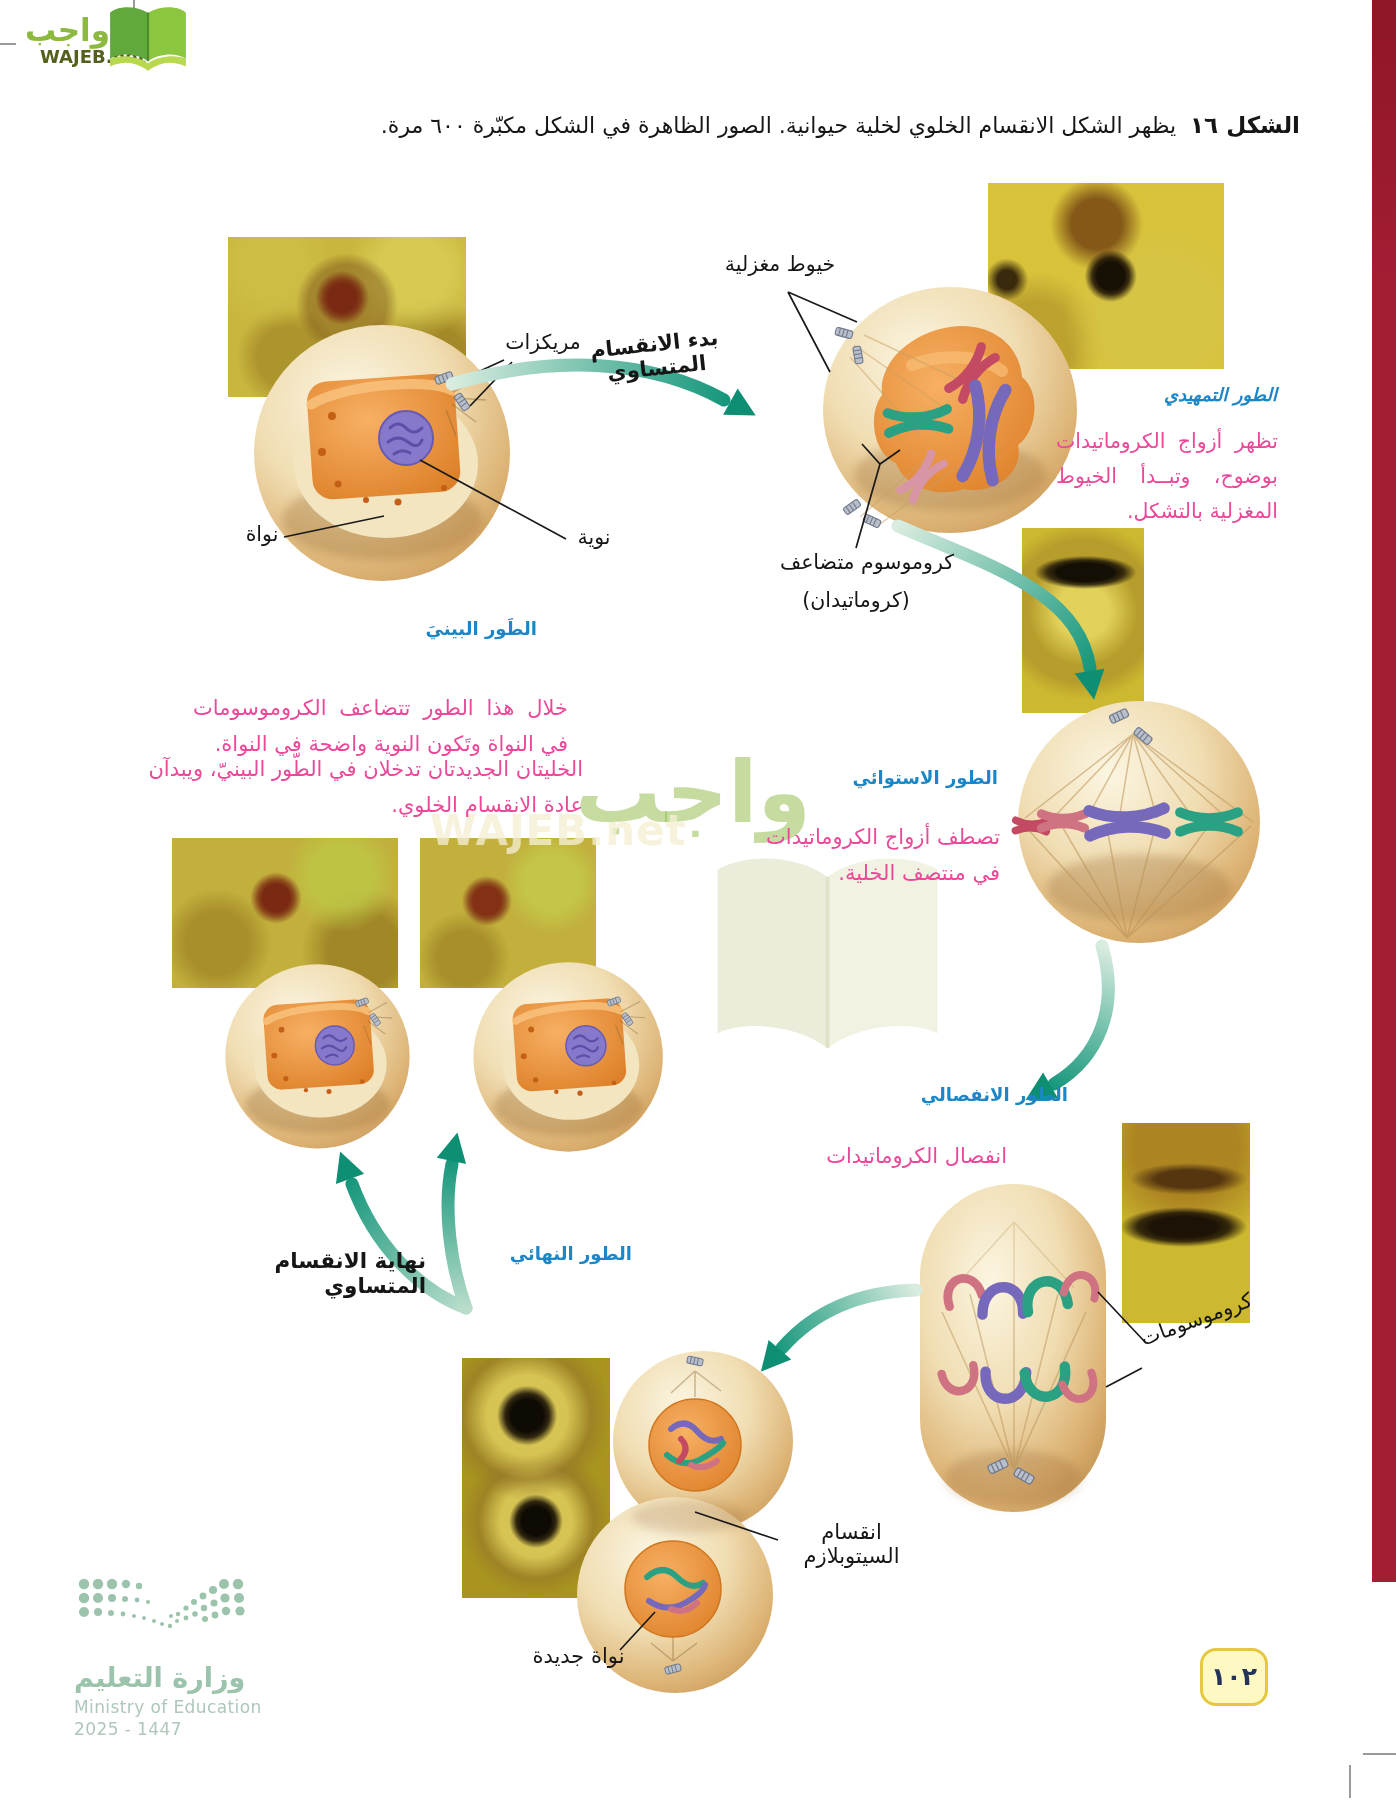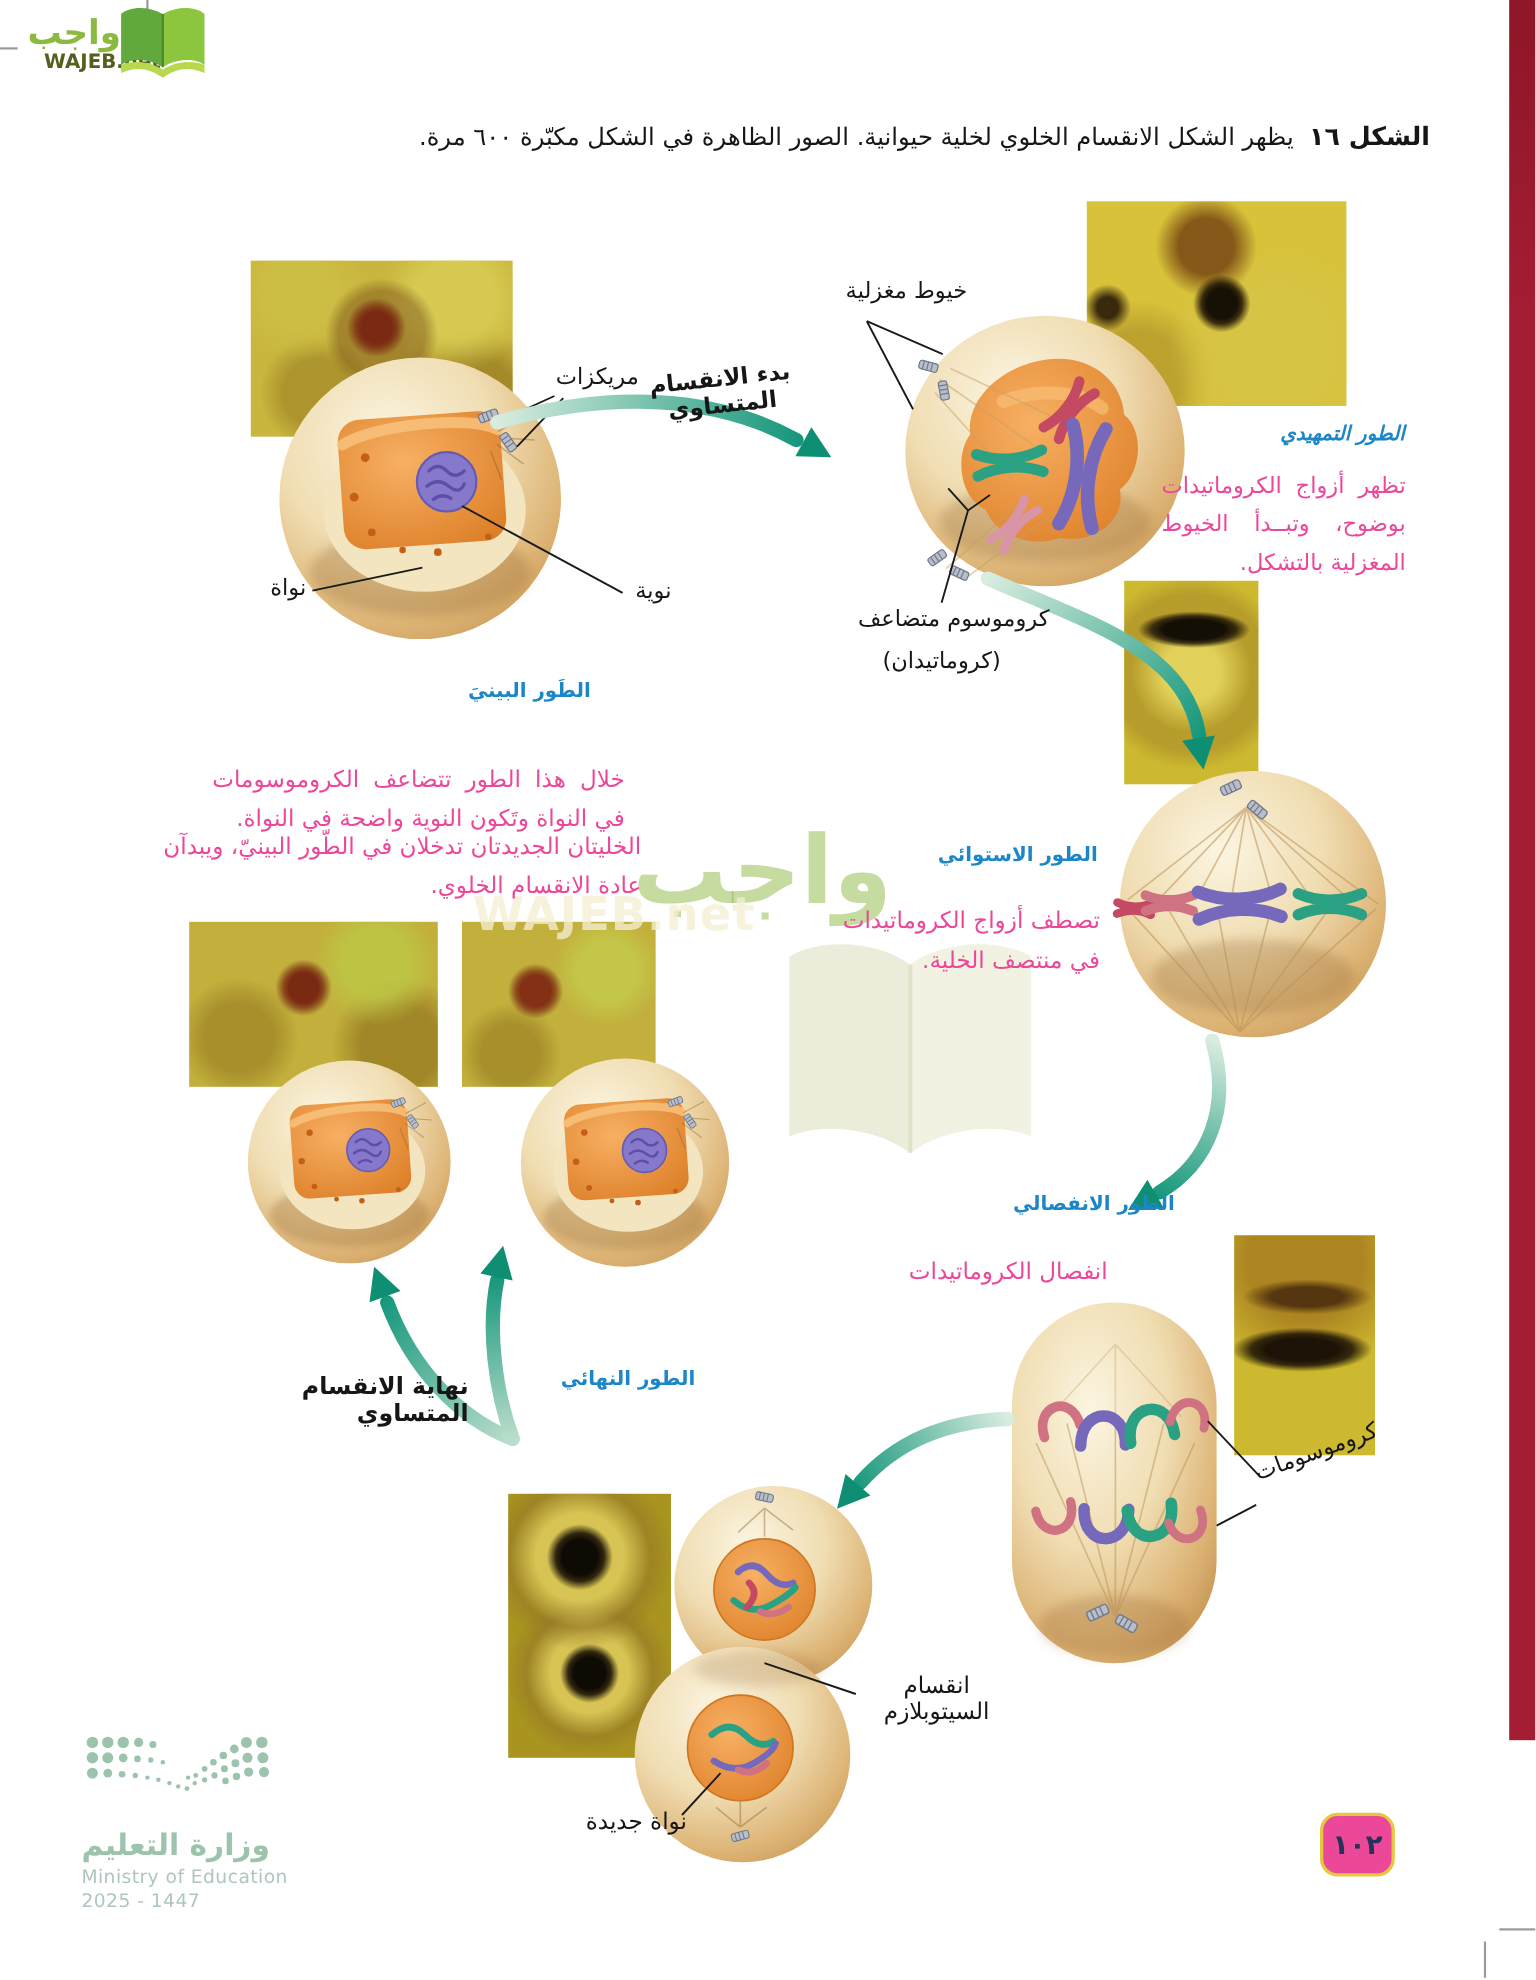--- a/index.html
+++ b/index.html
@@ -12,21 +12,21 @@
   .flowlbl{font-size:21px;font-weight:bold;direction:rtl;color:#161616;}
   .micro{position:absolute;}
   .caption{direction:rtl;text-align:right;font-size:22px;color:#161616;}
   .caption b{font-size:23px;font-weight:bold;margin-left:14px;}
   .strip{position:absolute;left:1372px;top:0;width:24px;height:1582px;
          background:linear-gradient(180deg,#8e1626 0%,#a31d33 18%,#a31d33 100%);}
   .cropmark{position:absolute;background:#9a9a9a;}
   .wm-ar{position:absolute;color:rgba(140,184,66,0.5);font-weight:bold;}
   .wm-en{position:absolute;color:rgba(243,238,210,0.78);font-weight:bold;letter-spacing:1px;}
   .pagebadge{position:absolute;left:1200px;top:1648px;width:62px;height:52px;border:3px solid #e5c83e;
-             border-radius:16px;background:#ec4899;color:#23335a;font-size:25px;font-weight:bold;
+             border-radius:16px;background:#fef9c3;color:#23335a;font-size:25px;font-weight:bold;
              text-align:center;line-height:52px;}
   .ministry-ar{color:#9cc3ab;font-weight:bold;font-size:27px;direction:rtl;text-align:left;}
   .ministry-en{color:#aec7ba;font-size:17px;letter-spacing:.4px;}
   .wajeb-ar{color:#8cb93f;font-weight:bold;font-size:31px;direction:rtl;}
   .wajeb-en{color:#55601f;font-weight:bold;font-size:18px;}
   svg{display:block;}
 </style>
 </head>
 <body>
 
@@ -312,21 +312,21 @@
   <div class="abs desc" style="left:782px;top:1138px;width:225px;">انفصال الكروماتيدات</div>
 
   <div class="abs stage-title" style="left:452px;top:1243px;width:180px;">الطور النهائي</div>
 
   <div class="abs flowlbl" style="left:578px;top:332px;width:155px;text-align:center;transform:rotate(-6deg);">بدء الانقسام المتساوي</div>
   <div class="abs flowlbl" style="left:198px;top:1248px;width:228px;text-align:right;font-size:21.5px;">نهاية الانقسام المتساوي</div>
 
   <div class="abs lbl" style="left:483px;top:330px;width:88px;margin-left:16px;">مريكزات</div>
   <div class="abs lbl" style="left:236px;top:522px;width:52px;">نواة</div>
   <div class="abs lbl" style="left:568px;top:525px;width:52px;">نوية</div>
-  <div class="abs lbl" style="left:768px;top:252px;width:112px;">خيوط مغزلية</div>
+  <div class="abs lbl" style="left:724px;top:252px;width:112px;">خيوط مغزلية</div>
   <div class="abs lbl" style="left:776px;top:550px;width:182px;">كروموسوم متضاعف</div>
   <div class="abs lbl" style="left:776px;top:588px;width:160px;">(كروماتيدان)</div>
   <div class="abs lbl" style="left:1130px;top:1332px;width:150px;transform:rotate(-20deg);transform-origin:left bottom;">كروموسومات</div>
   <div class="abs lbl" style="left:774px;top:1520px;width:155px;font-size:21px;">انقسام السيتوبلازم</div>
   <div class="abs lbl" style="left:526px;top:1644px;width:105px;font-size:21px;">نواة جديدة</div>
 
   <div class="abs" style="left:74px;top:1574px;width:200px;height:160px;">
     <svg width="180" height="58" viewBox="0 0 180 58">
       <g fill="#9cc3ab">
         <circle cx="10" cy="10" r="5.2"></circle>

